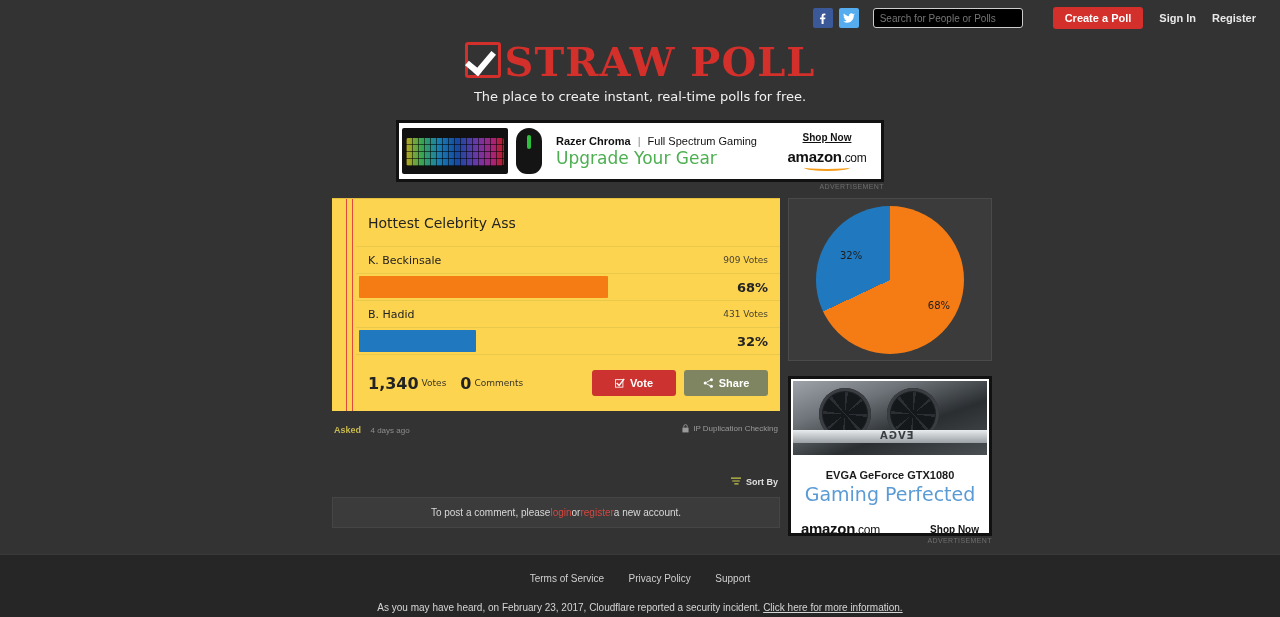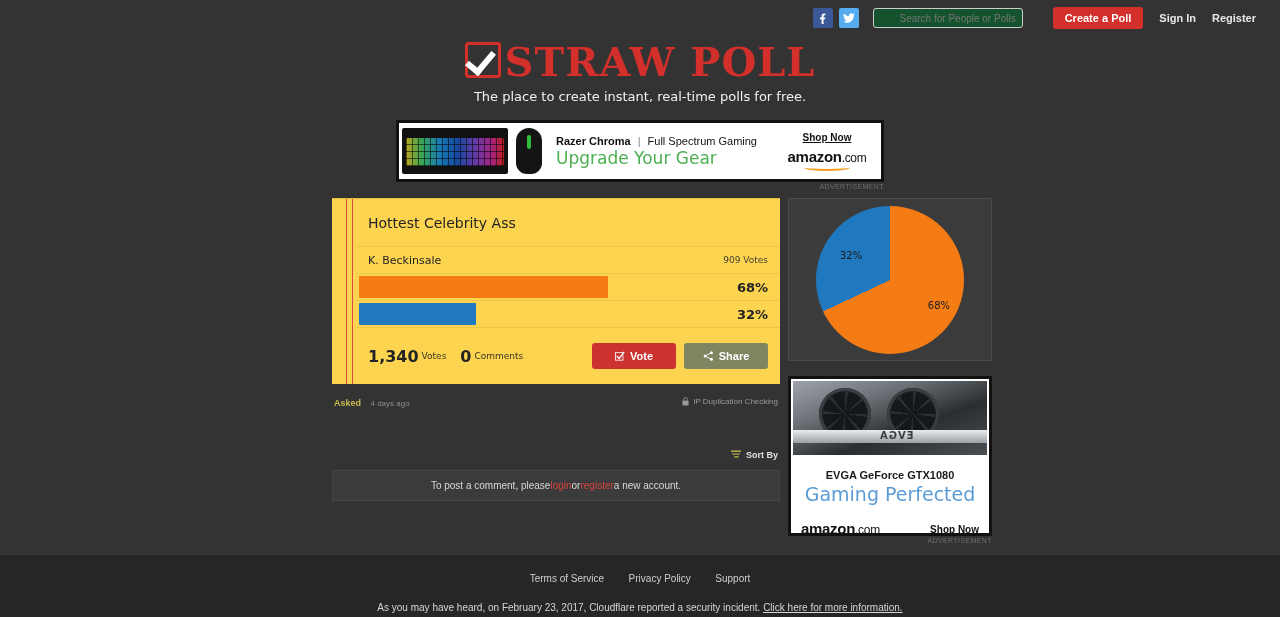--- a/index.html
+++ b/index.html
@@ -37,30 +37,29 @@
     cursor: pointer;
   }
   .social svg { display: block; }
   .fb { background: #3b5998; }
   .tw { background: #55acee; }
 
   .search-input {
     width: 150px;
     height: 20px;
     margin-left: 8px;
-    background: #14532d;
+    background: #000000;
     border: 1px solid #cccccc;
     border-radius: 3px;
     font-size: 10px;
     color: #999999;
     font-family: "Liberation Sans", sans-serif;
     padding: 0 6px;
     box-sizing: border-box;
     outline: none;
-    text-align: right;
   }
   .create-poll {
     margin-left: 30px;
     background: #d32f2b;
     color: #ffffff;
     font-size: 11px;
     font-weight: bold;
     border: none;
     border-radius: 3px;
     padding: 5px 12px;
@@ -575,20 +574,24 @@
 
       <div class="poll-row opt-label-row">
         <span class="opt-name">K. Beckinsale</span>
         <span class="opt-votes">909 Votes</span>
       </div>
       <div class="poll-row opt-bar-row">
         <div class="bar-fill" id="bar0" style="background: rgb(245, 124, 21); width: 58.82%;"></div>
         <span class="bar-pct">68%</span>
       </div>
 
+      <div class="poll-row opt-label-row">
+        <span class="opt-name">B. Hadid</span>
+        <span class="opt-votes">431 Votes</span>
+      </div>
       <div class="poll-row opt-bar-row">
         <div class="bar-fill" id="bar1" style="background: rgb(32, 121, 190); width: 27.68%;"></div>
         <span class="bar-pct">32%</span>
       </div>
 
       <div class="poll-actions">
         <span class="stat-num">1,340</span>
         <span class="stat-word">Votes</span>
         <span class="stat-num">0</span>
         <span class="stat-word">Comments</span>

